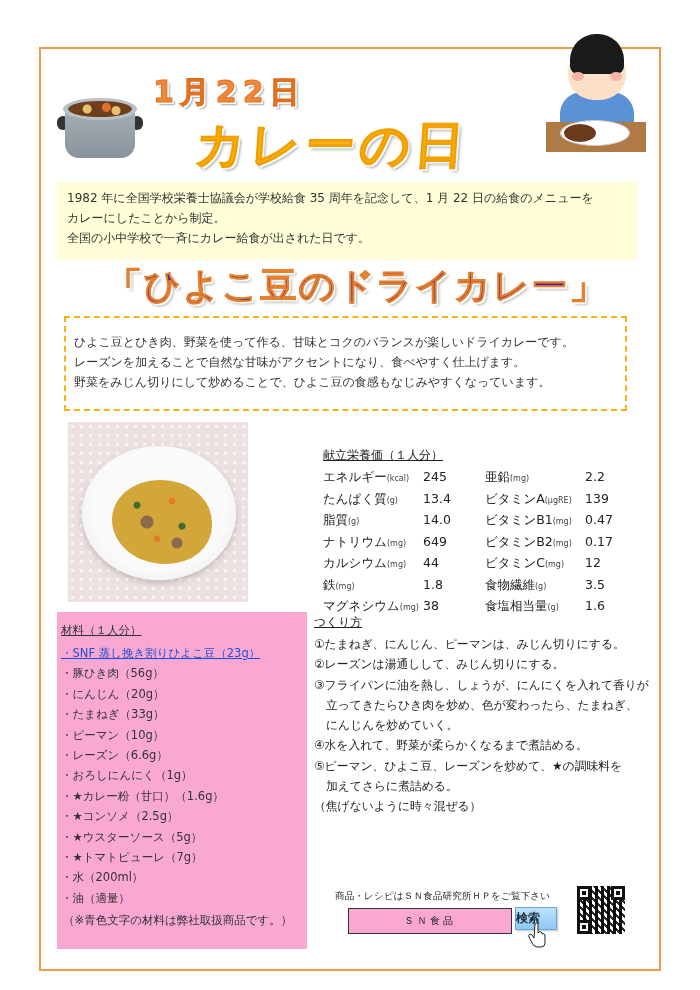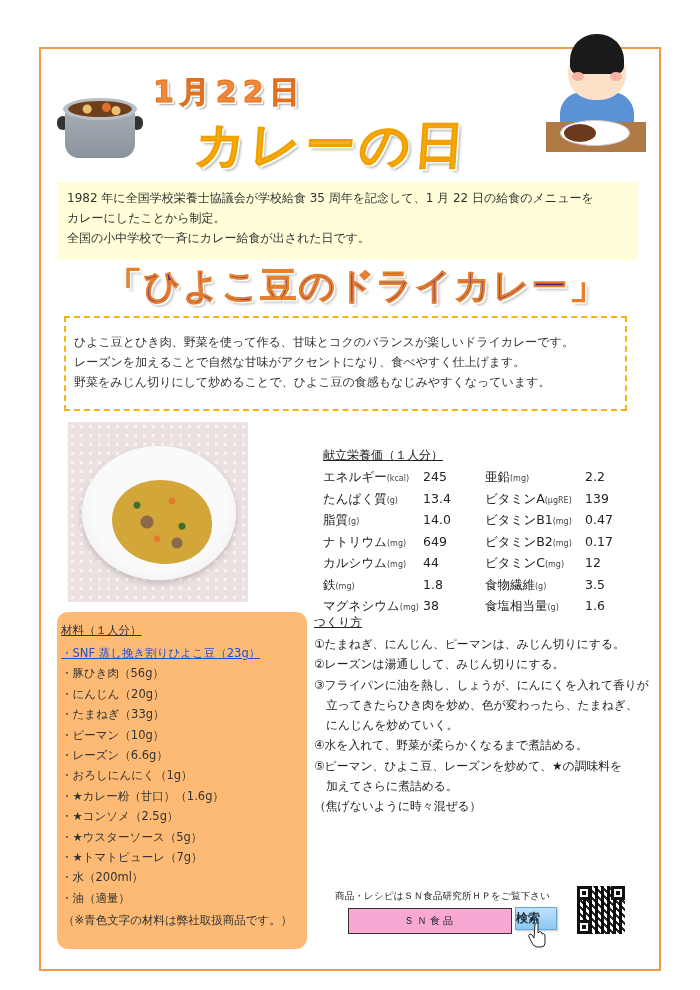--- a/index.html
+++ b/index.html
@@ -115,22 +115,22 @@
     .nutrition { position: absolute; left: 323px; top: 426px; width: 320px; font-size: 12.5px; color: #222; margin-top: 21px; }
     .nutrition .heading { text-decoration: underline; font-size: 12px; margin-bottom: 4px; height: 18px; }
     .nut-grid { display: grid; grid-template-columns: 100px 62px 100px 50px; grid-auto-rows: 21.5px; }
     .nut-grid .label { white-space: nowrap; }
     .nut-grid .unit { font-size: 8px; color: #444; }
     .nut-grid .val { white-space: nowrap; }
 
     
     .ingredients {
       position: absolute; left: 57px; top: 612px; width: 250px; height: 337px;
-      background: #fdba74; padding: 8px 0 0 4px;
-      font-size: 11.5px; color: #333; border-radius: 11px;
+      background: #f9a8d4; padding: 8px 0 0 4px;
+      font-size: 11.5px; color: #333;
     }
     .ingredients .heading { text-decoration: underline; margin-bottom: 3px; height: 20px; line-height: 20px; }
     .ingredients ul { list-style: none; }
     .ingredients li { height: 20.4px; line-height: 20.4px; white-space: nowrap; }
     .ingredients li.product a { color: #1d4fd6; text-decoration: underline; text-align: right; }
     .ingredients .note { margin-top: 2px; height: 20px; line-height: 20px; padding-left: 2px; }
 
     
     .steps { position: absolute; left: 314px; top: 612px; width: 340px; font-size: 11.8px; color: #222; }
     .steps .heading { text-decoration: underline; height: 20px; line-height: 20px; margin-bottom: 2px; }

